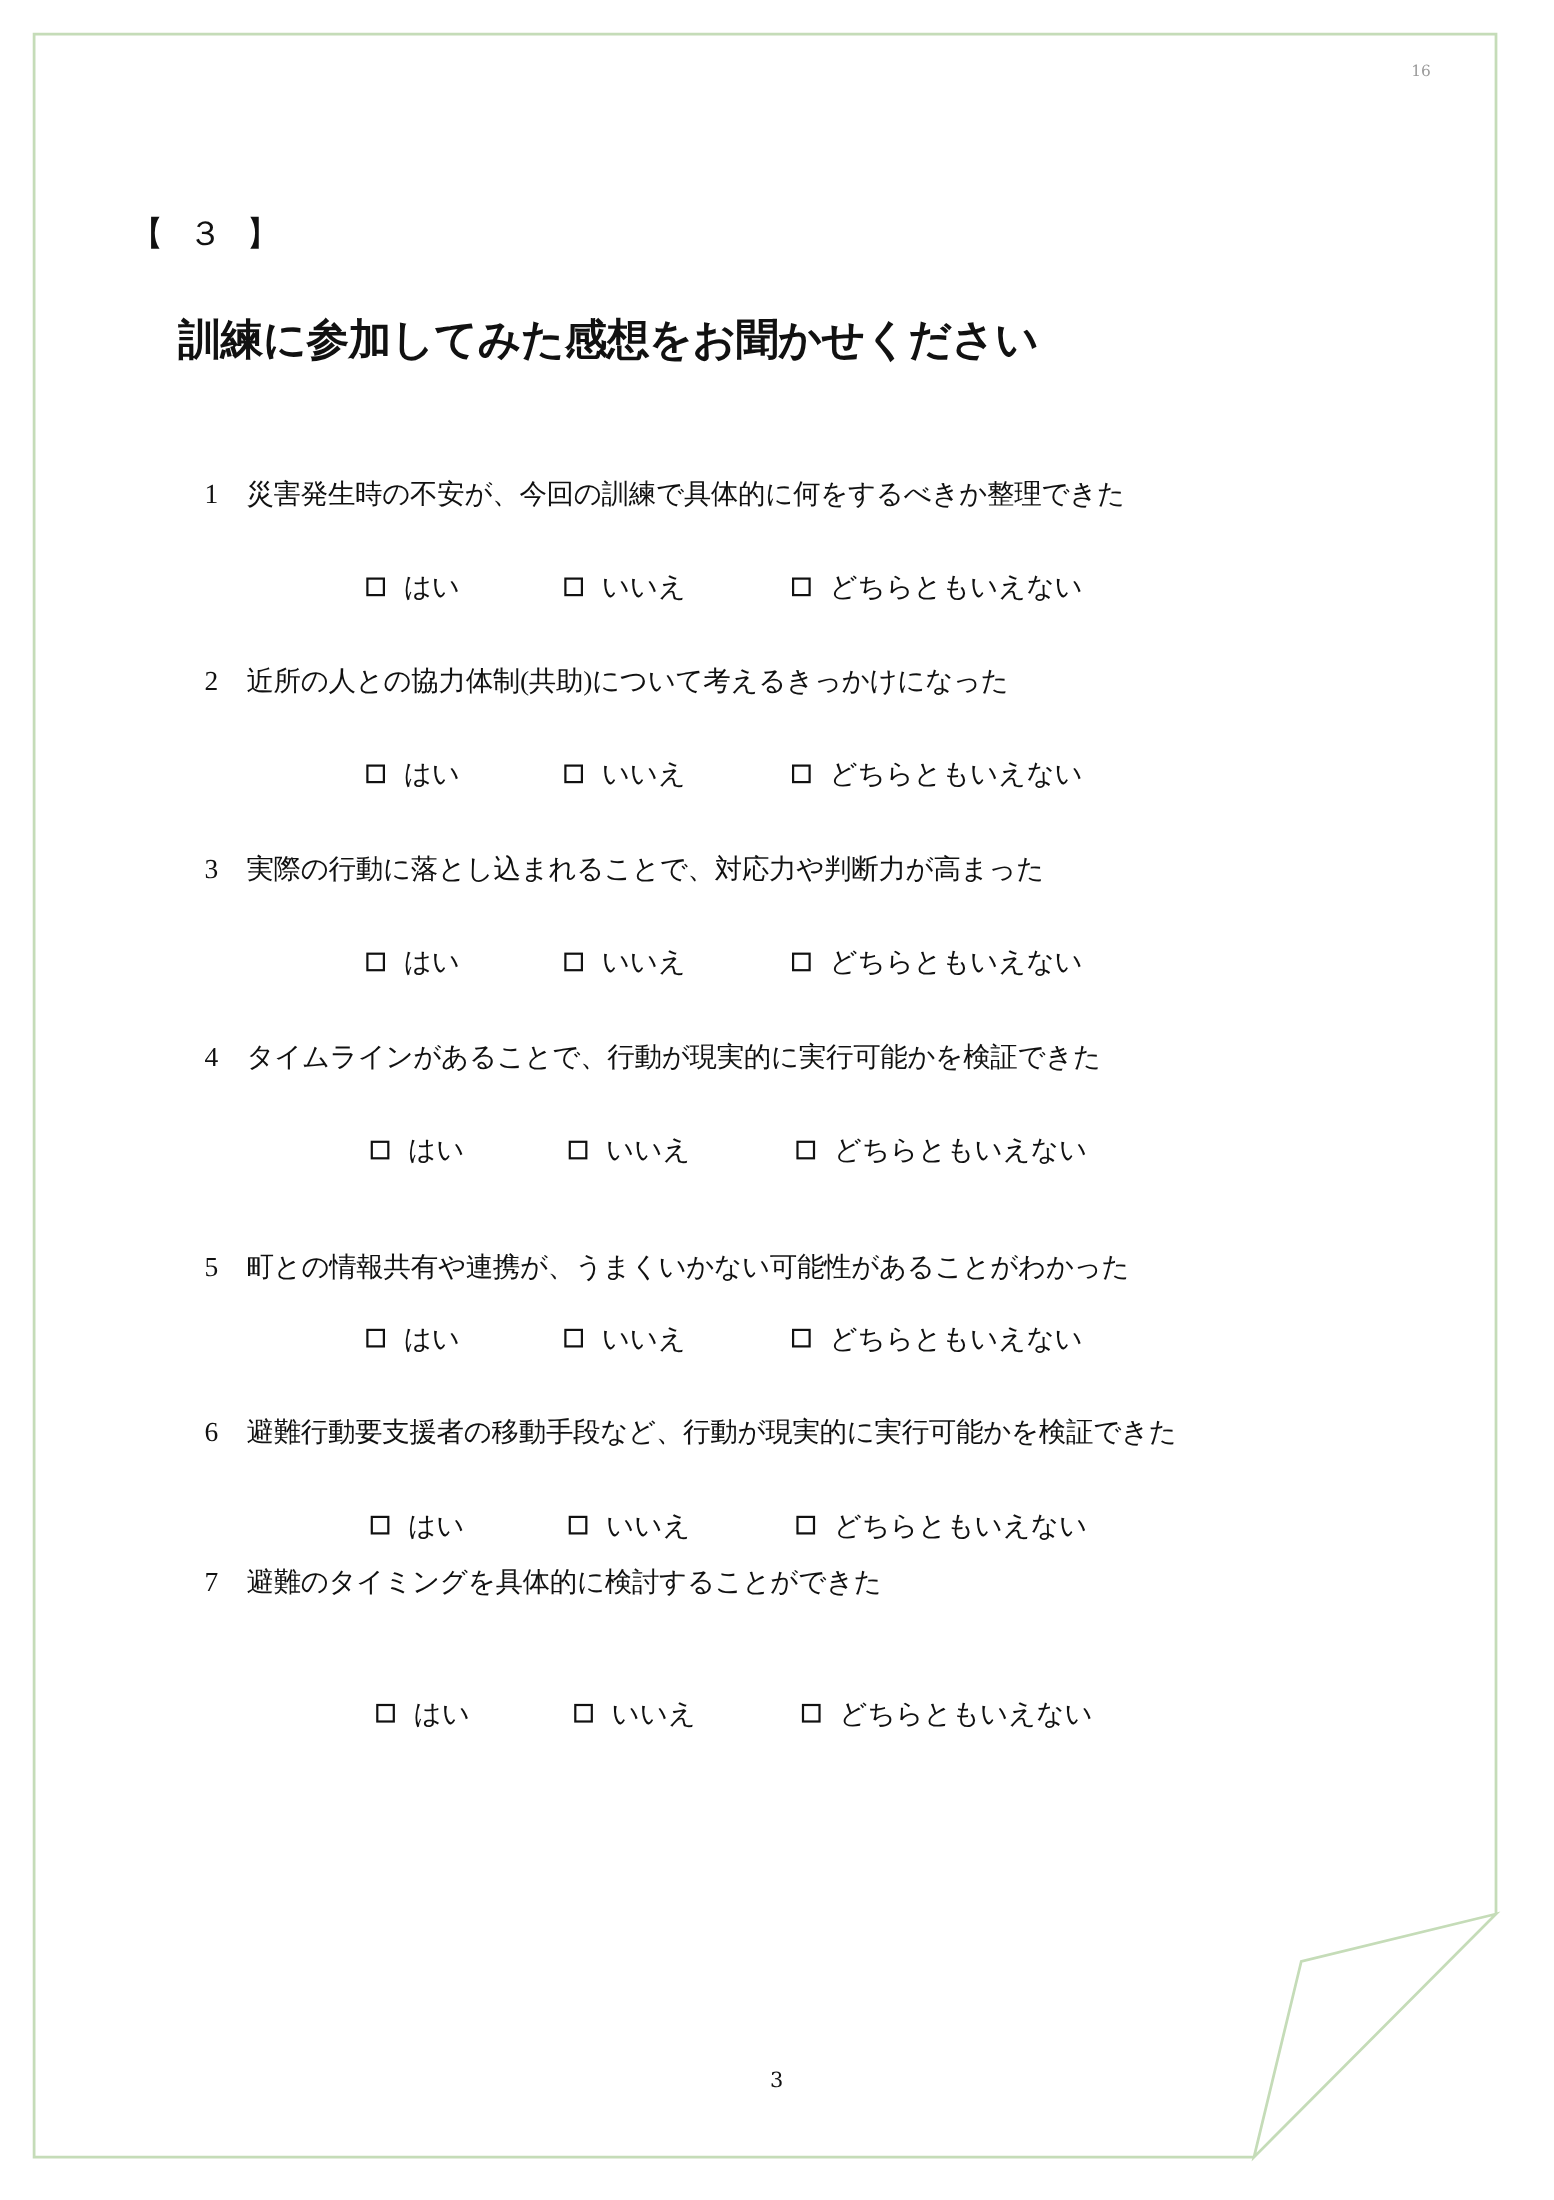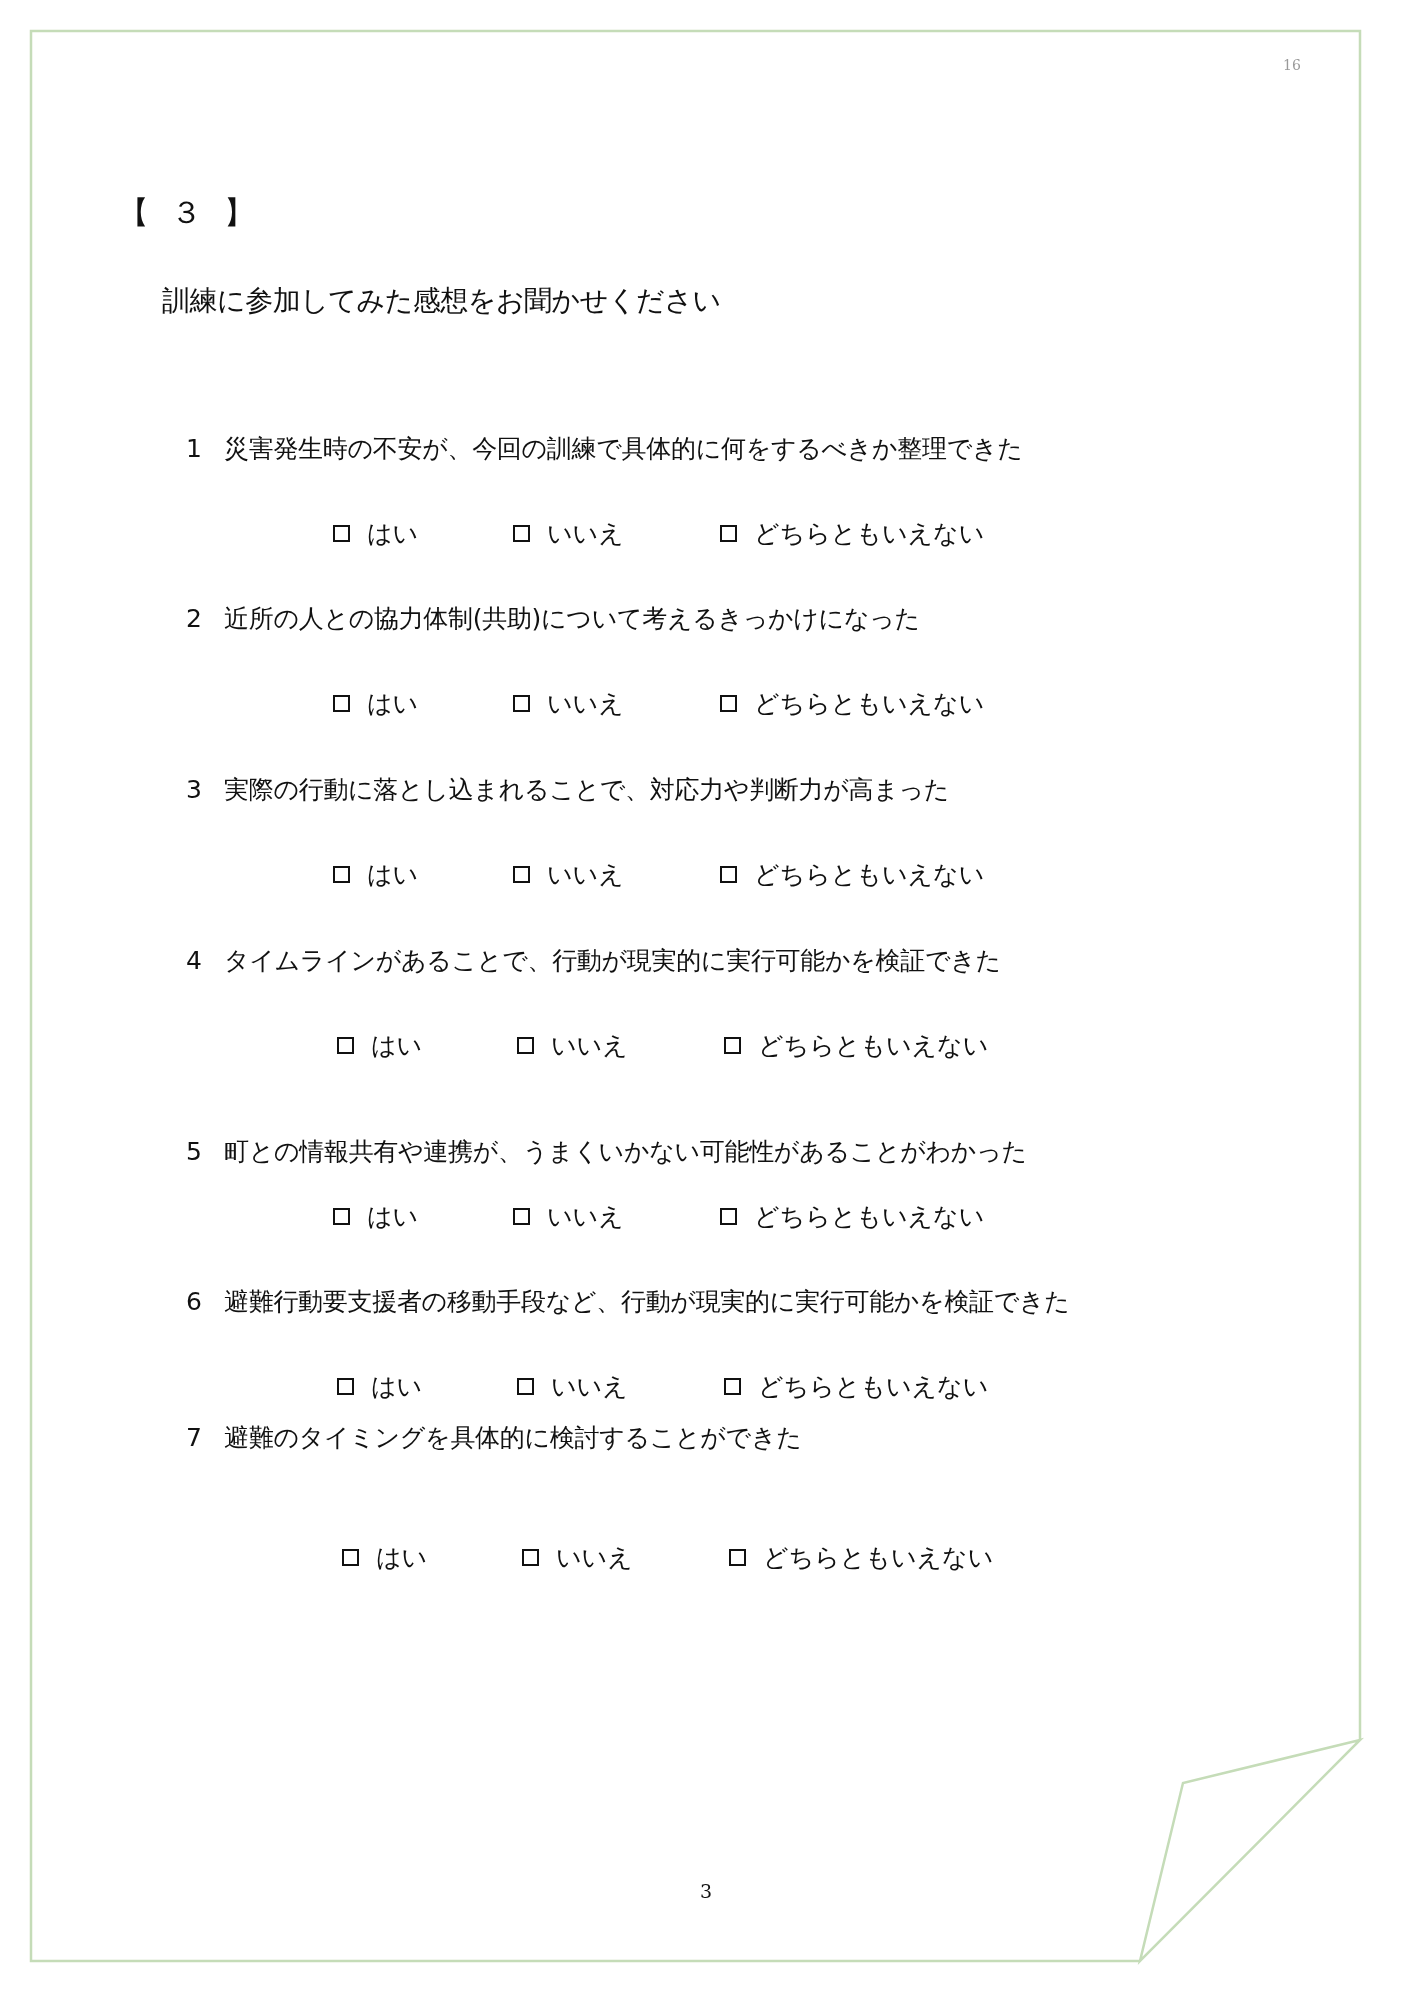--- a/index.html
+++ b/index.html
@@ -2,22 +2,22 @@
 <html><head>
 <meta charset="utf-8">
 <style>
   html, body { margin: 0; padding: 0; background: #ffffff; }
   body { width: 1413px; height: 2000px; position: relative; overflow: hidden;
          font-family: "DejaVu Sans", "Liberation Sans", sans-serif; color: #111; }
   .page-frame { position: absolute; left: 0; top: 0; width: 1413px; height: 2000px; }
   .corner-num { position: absolute; left: 1283px; top: 57px; font-family: "DejaVu Serif", serif;
                 font-size: 14px; color: #9a9a9a; }
   .section-head { position: absolute; left: 118px; top: 192px; font-size: 31px; letter-spacing: 6px; }
-  .subtitle { position: absolute; left: 162px; top: 282px; font-size: 28px; white-space: nowrap; letter-spacing: -0.5px; }
-  .question { position: absolute; left: 186px; font-size: 25px; white-space: nowrap; letter-spacing: -0.3px; }
+  .subtitle { position: absolute; left: 162px; top: 282px; font-size: 39px; white-space: nowrap; letter-spacing: -0.5px; font-weight: bold; }
+  .question { position: absolute; left: 186px; font-size: 25px; white-space: nowrap; letter-spacing: -0.3px; font-family: Liberation Serif, serif; }
   .q-num { display: inline-block; width: 38px; }
   .options { position: absolute; font-size: 25px; white-space: nowrap; height: 34px; }
   .opt { position: absolute; top: 0; display: flex; align-items: center; height: 34px; }
   .box { display: inline-block; width: 17px; height: 17px; border: 2px solid #111; margin-right: 17px; box-sizing: border-box; }
   .page-number { position: absolute; left: 700px; top: 1880px; font-family: "DejaVu Serif", serif; font-size: 19px; }
 </style>
 </head>
 <body>
 
 <svg class="page-frame" viewBox="0 0 1413 2000" width="1413" height="2000">

